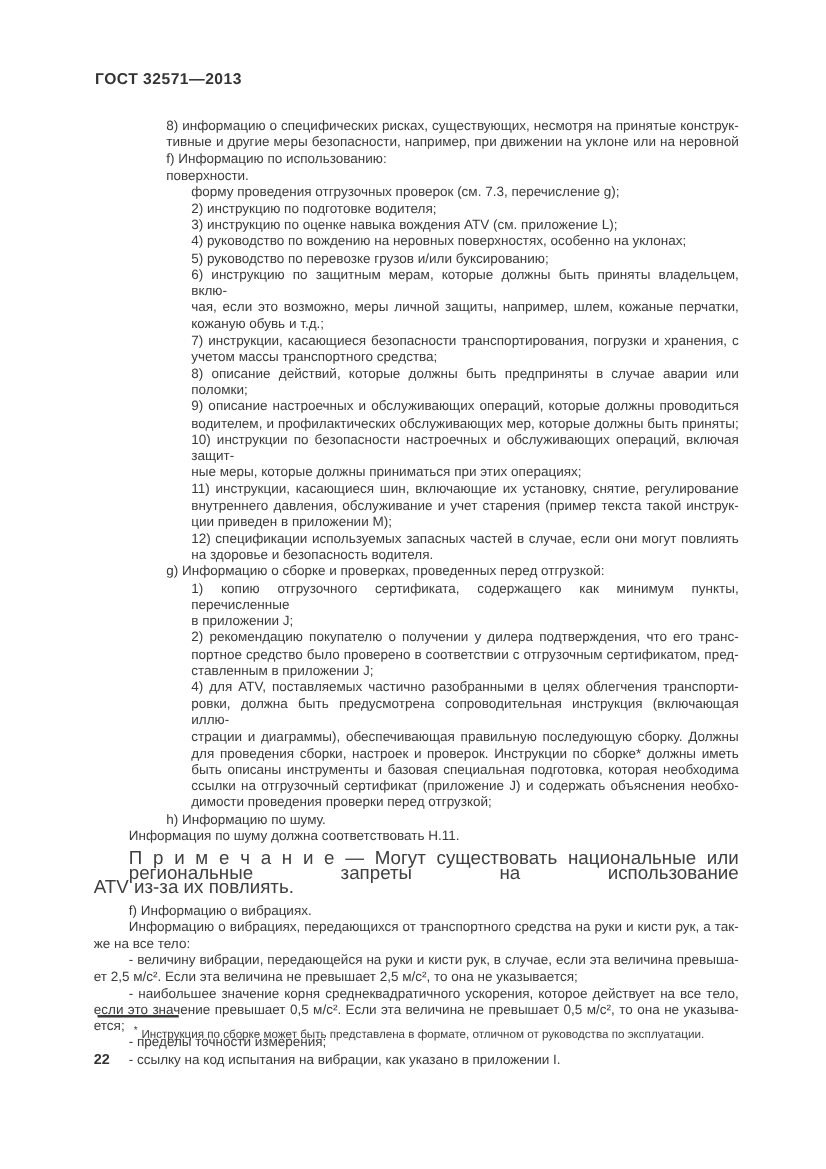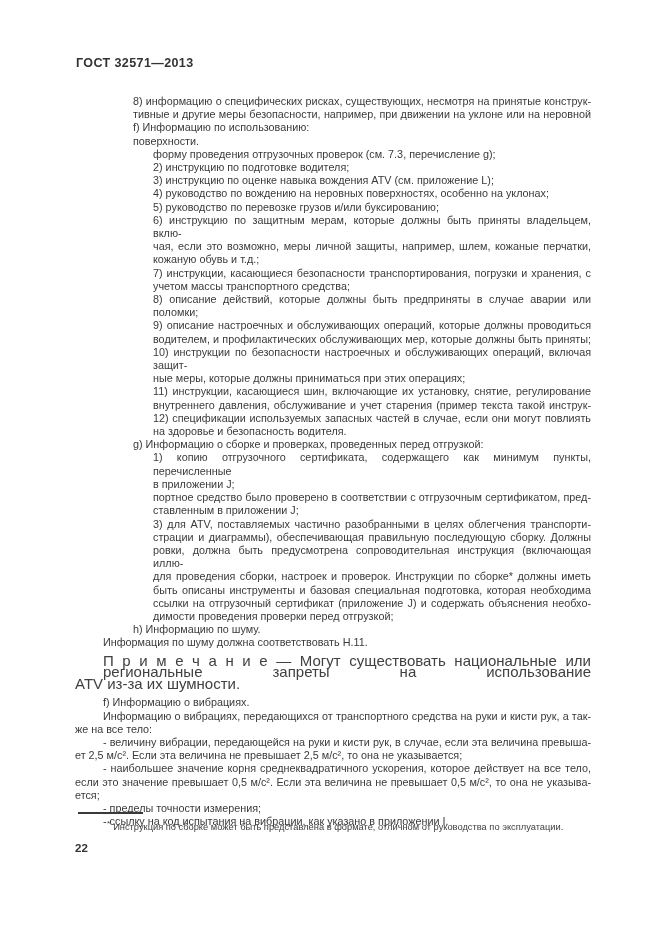--- a/index.html
+++ b/index.html
@@ -61,39 +61,41 @@
       <div class="ln i3">кожаную обувь и т.д.;</div>
       <div class="ln i3 j">7) инструкции, касающиеся безопасности транспортирования, погрузки и хранения, с</div>
       <div class="ln i3">учетом массы транспортного средства;</div>
       <div class="ln i3 j">8) описание действий, которые должны быть предприняты в случае аварии или поломки;</div>
       <div class="ln i3 j">9) описание настроечных и обслуживающих операций, которые должны проводиться</div>
       <div class="ln i3 j">водителем, и профилактических обслуживающих мер, которые должны быть приняты;</div>
       <div class="ln i3 j">10) инструкции по безопасности настроечных и обслуживающих операций, включая защит-</div>
       <div class="ln i3">ные меры, которые должны приниматься при этих операциях;</div>
       <div class="ln i3 j">11) инструкции, касающиеся шин, включающие их установку, снятие, регулирование</div>
       <div class="ln i3 j">внутреннего давления, обслуживание и учет старения (пример текста такой инструк-</div>
+      <div class="ln i3">ции приведен в приложении M);</div>
       <div class="ln i3 j">12) спецификации используемых запасных частей в случае, если они могут повлиять</div>
       <div class="ln i3">на здоровье и безопасность водителя.</div>
       <div class="ln i2">g) Информацию о сборке и проверках, проведенных перед отгрузкой:</div>
       <div class="ln i3 j">1) копию отгрузочного сертификата, содержащего как минимум пункты, перечисленные</div>
       <div class="ln i3">в приложении J;</div>
+      <div class="ln i3 j">2) рекомендацию покупателю о получении у дилера подтверждения, что его транс-</div>
       <div class="ln i3 j">портное средство было проверено в соответствии с отгрузочным сертификатом, пред-</div>
       <div class="ln i3">ставленным в приложении J;</div>
-      <div class="ln i3 j">3) для ATV, поставляемых частично разобранными в целях облегчения транспорти-</div>
+      <div class="ln i3 j">4) для ATV, поставляемых частично разобранными в целях облегчения транспорти-</div>
+      <div class="ln i3 j">ровки, должна быть предусмотрена сопроводительная инструкция (включающая иллю-</div>
       <div class="ln i3 j">страции и диаграммы), обеспечивающая правильную последующую сборку. Должны</div>
-      <div class="ln i3 j">ровки, должна быть предусмотрена сопроводительная инструкция (включающая иллю-</div>
       <div class="ln i3 j">для проведения сборки, настроек и проверок. Инструкции по сборке* должны иметь</div>
       <div class="ln i3 j">быть описаны инструменты и базовая специальная подготовка, которая необходима</div>
       <div class="ln i3 j">ссылки на отгрузочный сертификат (приложение J) и содержать объяснения необхо-</div>
       <div class="ln i3">димости проведения проверки перед отгрузкой;</div>
       <div class="ln i2">h) Информацию по шуму.</div>
       <div class="ln i1">Информация по шуму должна соответствовать Н.11.</div>
       <div style="height: 5px;"></div>
       <div class="ln i1 j sm">П р и м е ч а н и е  — Могут существовать национальные или региональные запреты на использование</div>
-      <div class="ln i0 sm">ATV из-за их шумности.</div>
+      <div class="ln i0 sm">ATV из-за их повлиять.</div>
       <div style="height: 7px;"></div>
       <div class="ln i1">f) Информацию о вибрациях.</div>
       <div class="ln i1 j">Информацию о вибрациях, передающихся от транспортного средства на руки и кисти рук, а так-</div>
       <div class="ln i0">же на все тело:</div>
       <div class="ln i1 j">- величину вибрации, передающейся на руки и кисти рук, в случае, если эта величина превыша-</div>
       <div class="ln i0">ет 2,5 м/с². Если эта величина не превышает 2,5 м/с², то она не указывается;</div>
       <div class="ln i1 j">- наибольшее значение корня среднеквадратичного ускорения, которое действует на все тело,</div>
       <div class="ln i0 j">если это значение превышает 0,5 м/с². Если эта величина не превышает 0,5 м/с², то она не указыва-</div>
       <div class="ln i0">ется;</div>
       <div class="ln i1">- пределы точности измерения;</div>

